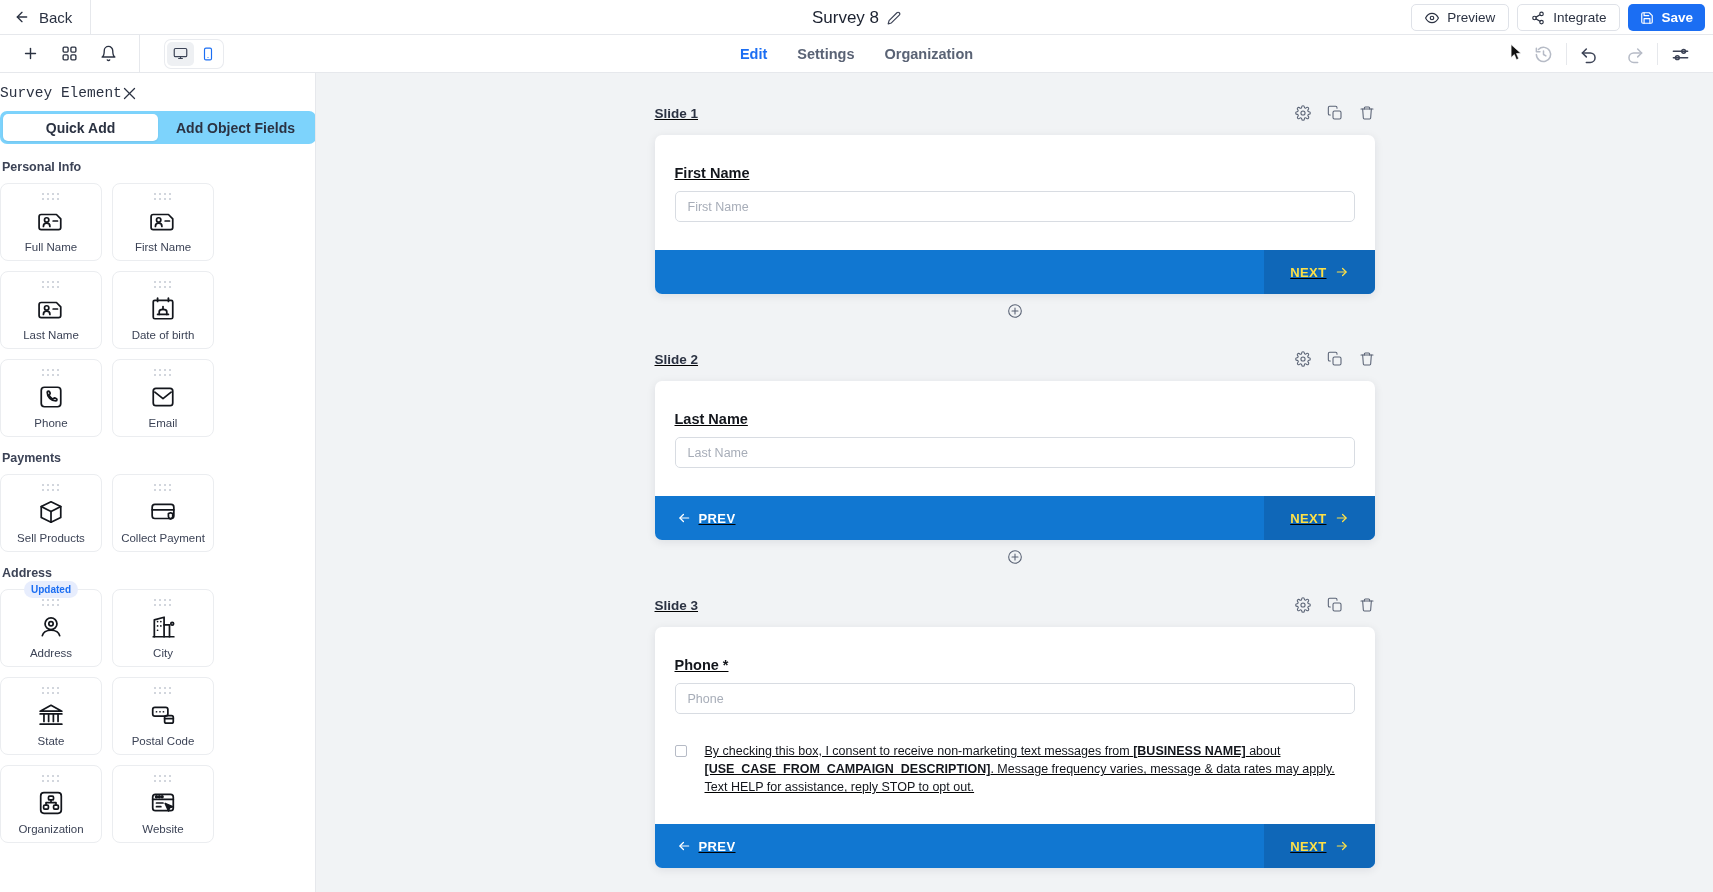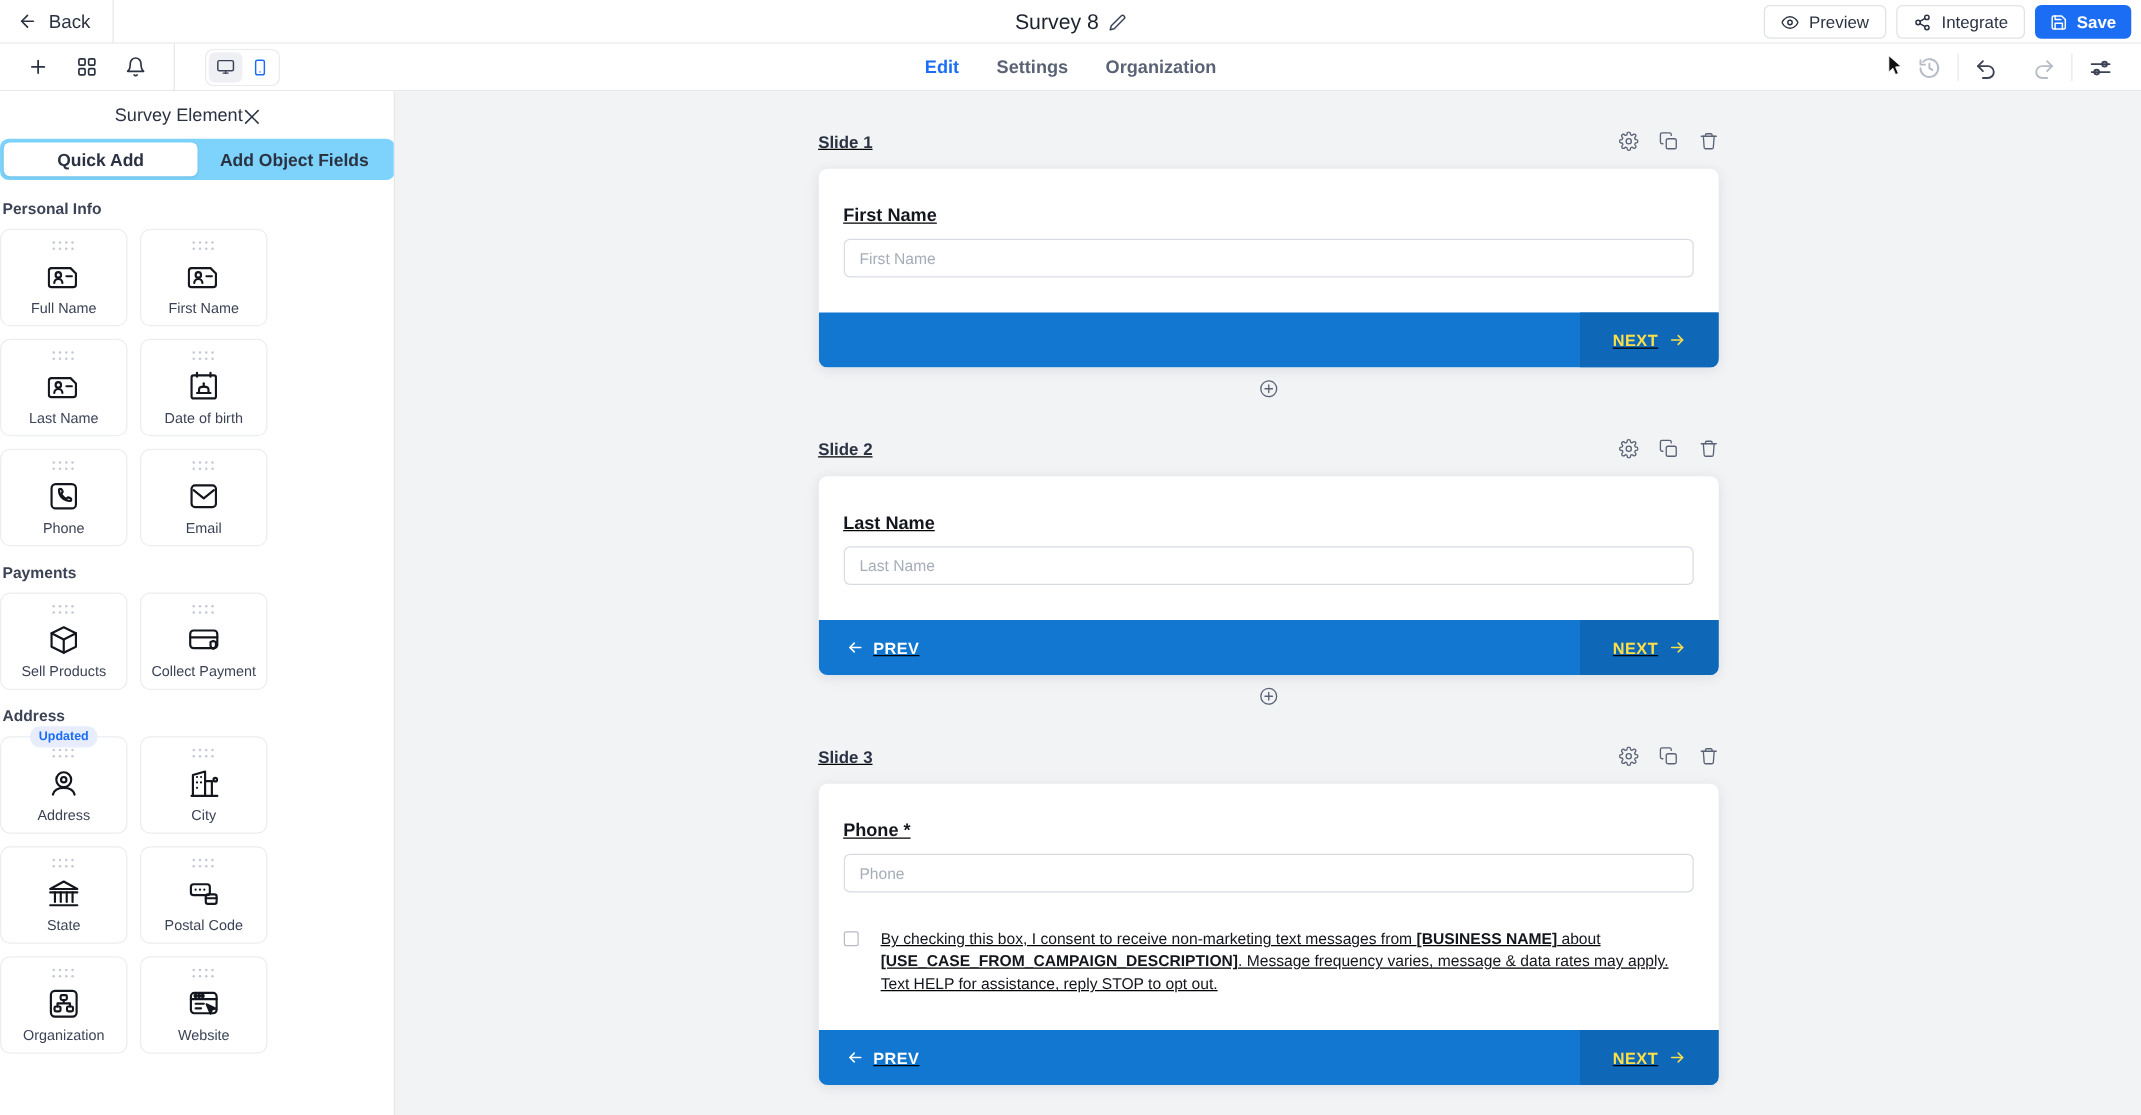--- a/index.html
+++ b/index.html
@@ -98,22 +98,22 @@
   .sb-icon.dim { color: #b6bbc6; }
   .vdiv { width:1px; height:22px; background:#e6e8ec; }
 
   
   .sidebar {
     position: absolute; top: 73px; left: 0; width: 316px; height: 819px;
     background: #ffffff; border-right: 1px solid #e6e8ec;
     overflow: hidden;
   }
   .sb-head {
-    display: flex; align-items: center; justify-content: center;
-    padding: 13px 14px 11px 0px; height: 38px;
+    display: flex; align-items: center; justify-content: flex-start;
+    padding: 13px 14px 11px 0px; height: 38px; font-family: Liberation Mono, monospace;
   }
   .sb-head .t { font-size: 14.5px; color: #2b3242; font-weight: 400; padding-left:0; }
   .close-ic { width: 15px; height: 15px; color: #2b3242; cursor: pointer; }
   .sb-tabs {
     display: flex; height: 33px; margin: 0 0 0 0;
     background: #7dd3fc; border-radius: 7px; padding: 3px;
     width: 316px;
   }
   .sb-tab {
     flex: 1; display: flex; align-items: center; justify-content: center;

